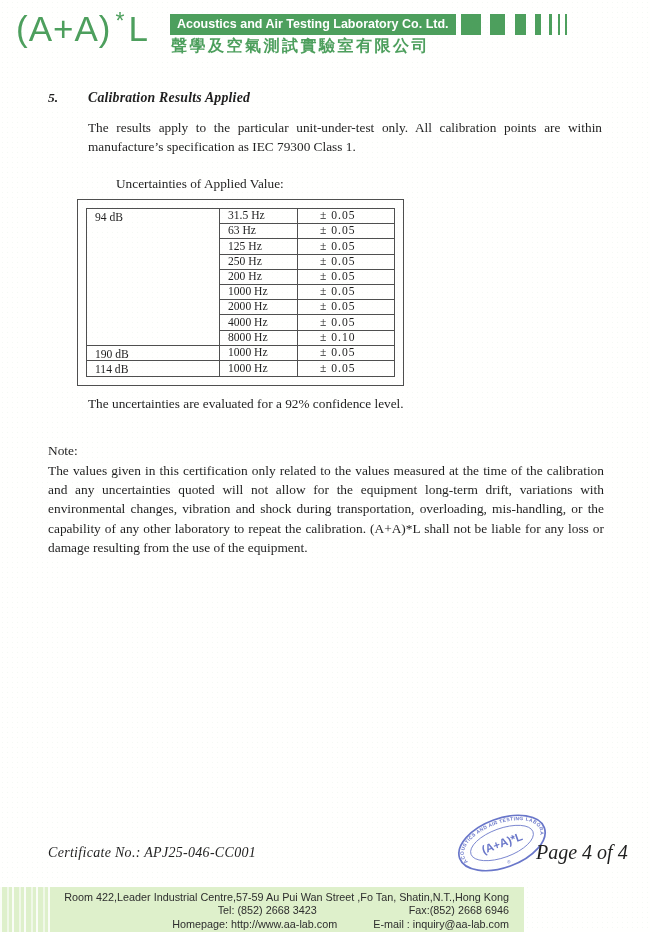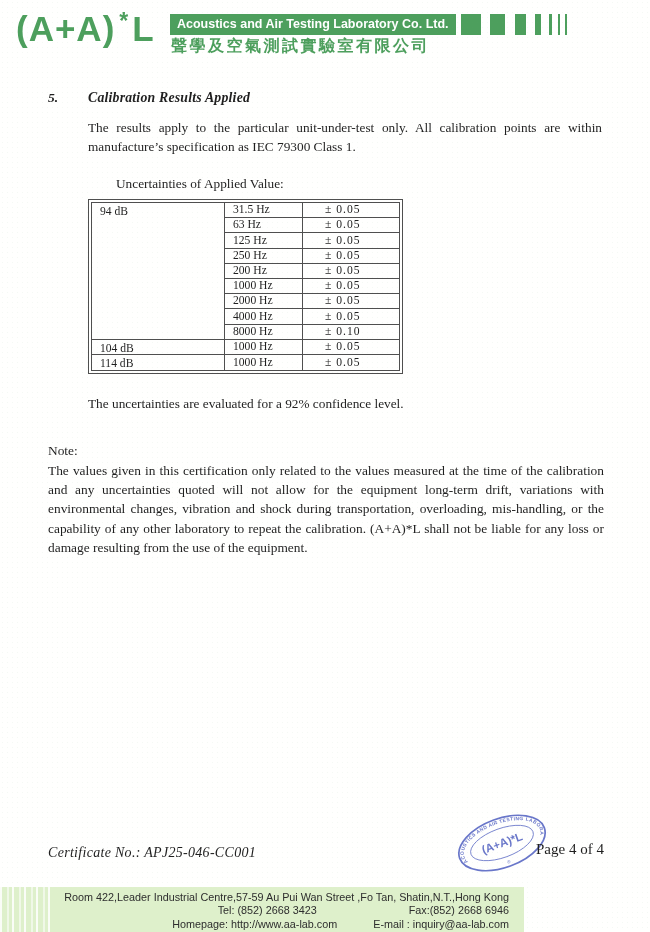--- a/index.html
+++ b/index.html
@@ -14,21 +14,21 @@
     position: absolute; inset: 0;
     background-color: #fffffe;
     background-image: radial-gradient(rgba(110,170,120,0.07) 0.8px, transparent 0.9px);
     background-size: 5px 5px;
   }
 
   
   .logo {
     position: absolute; left: 16px; top: 10px;
     font-family: "Liberation Sans", sans-serif;
-    font-weight: bold; font-size: 35px; letter-spacing: 1px;
+    font-weight: normal; font-size: 35px; letter-spacing: 1px;
     color: var(--green); white-space: nowrap; line-height: 1;
   }
   .logo-star { vertical-align: 12px; font-size: 23px; margin: 0 3px 0 4px; }
   .banner-row {
     position: absolute; left: 170px; top: 14px;
     display: flex; align-items: center; height: 21px;
   }
   .banner {
     background: var(--green); color: #ffffff;
     font-family: "Liberation Sans", sans-serif;
@@ -66,22 +66,22 @@
     font-size: 13.3px; line-height: 18.5px; text-align: justify;
   }
   .unc-heading {
     position: absolute; left: 88px; top: 176px;
     font-size: 13.3px;
     margin-left: 28px;
   }
 
   
   .table-outer {
-    position: absolute; left: 88px; top: 199px;
-    border: 1px solid #4f4f4f; padding: 2px;
+    position: absolute; left: 77px; top: 199px;
+    border: 1px solid #4f4f4f; padding: 8px;
     display: inline-block;
   }
   table.unc-table { border-collapse: collapse; }
   .unc-table td {
     border: 1px solid #4f4f4f;
     font-size: 11.6px; line-height: 1;
     height: 15.2px; padding: 0 4px 0 8px;
     vertical-align: middle; white-space: nowrap;
   }
   .unc-table td.level-cell   { width: 133px; vertical-align: top; padding-top: 3px; }
@@ -101,21 +101,21 @@
     font-size: 13.4px; line-height: 19.2px; text-align: justify;
   }
 
   
   .cert-no {
     position: absolute; left: 48px; top: 845px;
     font-style: italic; font-size: 14px; letter-spacing: 0.3px;
   }
   .page-num {
     position: absolute; left: 536px; top: 841px;
-    font-size: 15px;
+    font-style: italic; font-size: 20px;
   }
   .stamp { position: absolute; left: 452px; top: 806px; width: 100px; height: 74px; }
 
   
   .footer-band {
     position: absolute; left: 0; top: 887px; width: 524px; height: 57px;
     background: var(--footer-bg);
   }
   .footer-band::before {
     content: ""; position: absolute; left: 0; top: 0; bottom: 0; width: 55px;
@@ -192,21 +192,21 @@
           </tr>
           <tr>
             <td class="freq-cell">4000 Hz</td>
             <td class="unc-cell">± 0.05</td>
           </tr>
           <tr>
             <td class="freq-cell">8000 Hz</td>
             <td class="unc-cell">± 0.10</td>
           </tr>
           <tr>
-            <td class="level-cell" rowspan="1">104 dB</td>
+            <td class="level-cell" rowspan="1">190 dB</td>
             <td class="freq-cell">1000 Hz</td>
             <td class="unc-cell">± 0.05</td>
           </tr>
           <tr>
             <td class="level-cell" rowspan="1">114 dB</td>
             <td class="freq-cell">1000 Hz</td>
             <td class="unc-cell">± 0.05</td>
           </tr>
         </tbody>
     </table>

